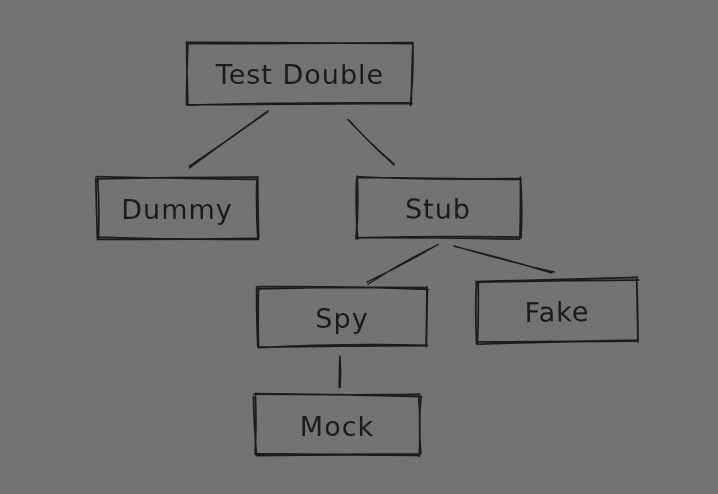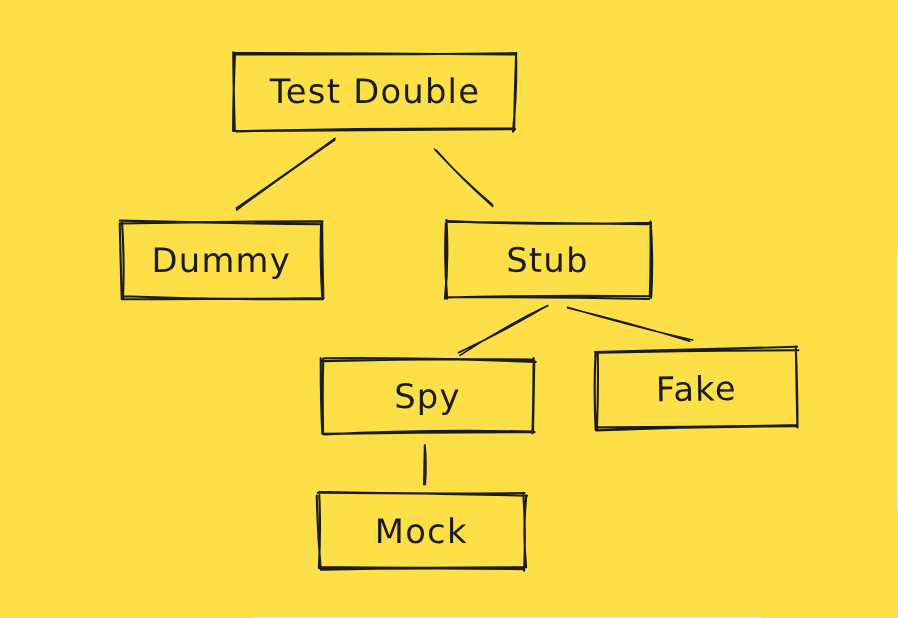--- a/index.html
+++ b/index.html
@@ -4,21 +4,21 @@
 <style>
   html, body {
     margin: 0;
     padding: 0;
     background: #ffffff;
   }
   .canvas-wrap {
     position: relative;
     width: 718px;
     height: 494px;
-    background: #fde047;
+    background: #737373;
     overflow: hidden;
   }
   svg { display: block; }
   .sketch {
     fill: none;
     stroke: #1b1b1b;
     stroke-linecap: round;
     stroke-linejoin: round;
   }
   .box-path  { stroke-width: 1.7; }

